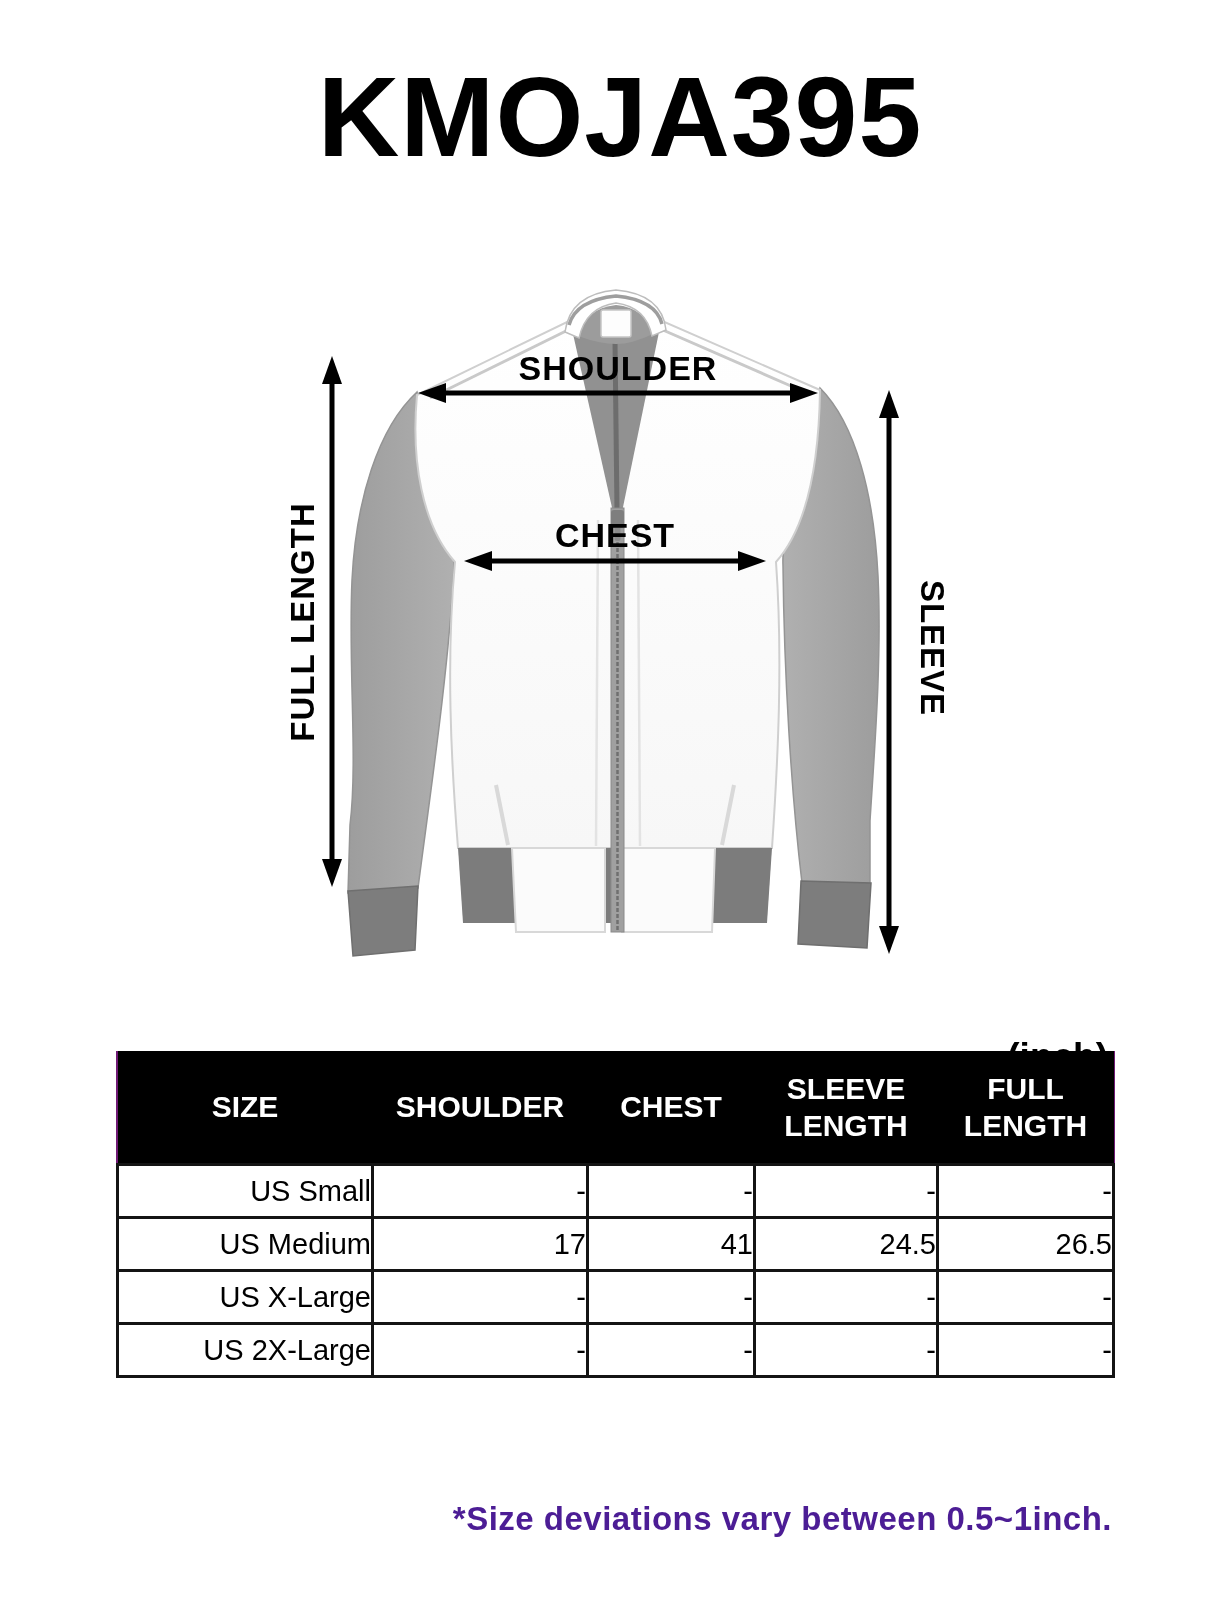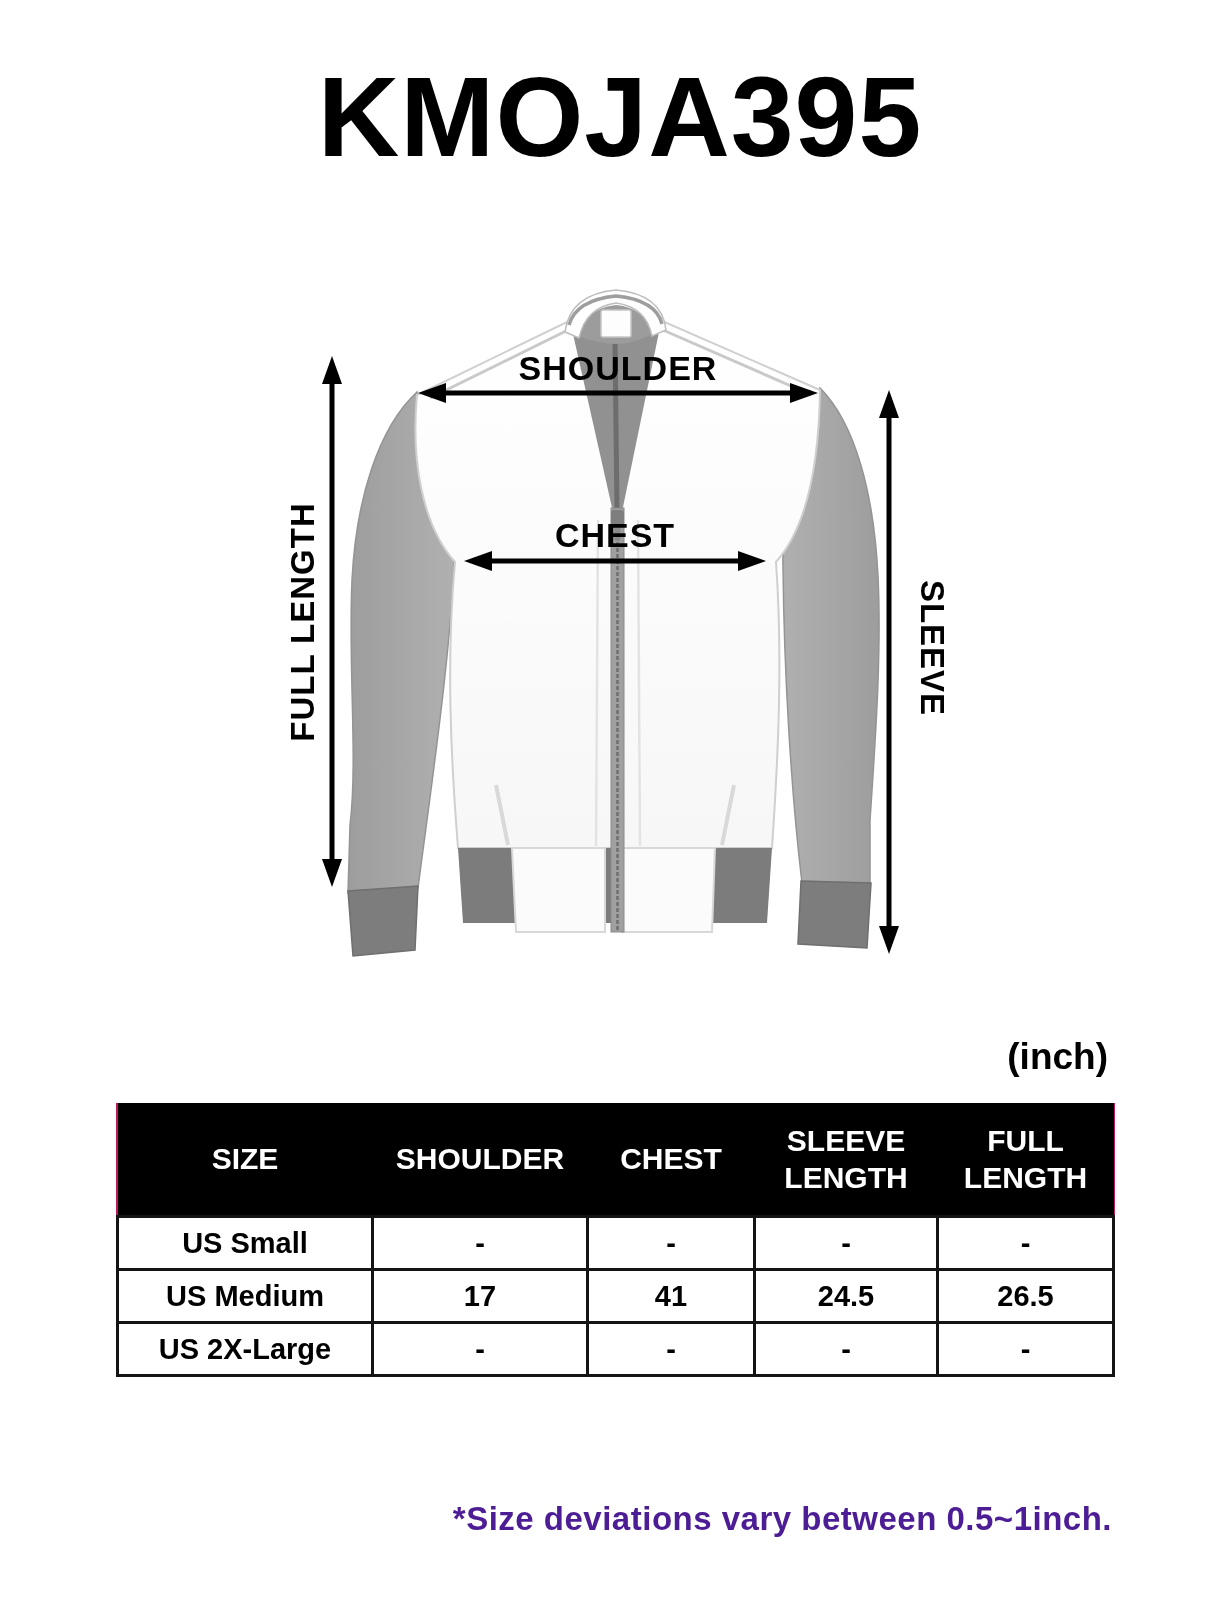--- a/index.html
+++ b/index.html
@@ -23,34 +23,34 @@
   .diagram svg{display:block;width:680px;height:700px;}
   .diagram text{
     font-family:"Liberation Sans",sans-serif;
     font-weight:bold;fill:#000;letter-spacing:1px;
   }
   .units{
     position:absolute;top:996px;right:122px;
     font-size:37px;font-weight:bold;color:#000;margin-top:40px;
   }
   table.size-table{
-    position:absolute;left:116px;top:1103px;width:996px;
-    border-collapse:collapse;table-layout:fixed;background:#be185d;
+    position:absolute;left:116px;top:1051px;width:996px;
+    border-collapse:collapse;table-layout:fixed;background:#701a75;
   }
   table.size-table thead th{
     background:#000;color:#fff;
     font-size:30px;font-weight:bold;line-height:1.25;
     height:112px;text-align:center;vertical-align:middle;
     border:none;padding:0 8px;
   }
   table.size-table tbody td{
     border:3px solid #141414;
     height:50px;padding:0;
-    text-align:center;vertical-align:middle;
-    font-size:29px;font-weight:bold;color:#000;background:#fff;
+    text-align:right;vertical-align:middle;
+    font-size:29px;font-weight:normal;color:#000;background:#fff;
   }
   .footnote{
     position:absolute;top:1500px;right:118px;
     font-size:33px;font-weight:bold;color:#4c1d95;
     letter-spacing:0.5px;
   }
 </style>
 </head>
 <body>
 
@@ -163,20 +163,27 @@
           <td>-</td>
         </tr>
         <tr>
           <td>US Medium</td>
           <td>17</td>
           <td>41</td>
           <td>24.5</td>
           <td>26.5</td>
         </tr>
         <tr>
+          <td>US X-Large</td>
+          <td>-</td>
+          <td>-</td>
+          <td>-</td>
+          <td>-</td>
+        </tr>
+        <tr>
           <td>US 2X-Large</td>
           <td>-</td>
           <td>-</td>
           <td>-</td>
           <td>-</td>
         </tr>
       </tbody>
   </table>
 
   <div class="footnote">*Size deviations vary between 0.5~1inch.</div>

